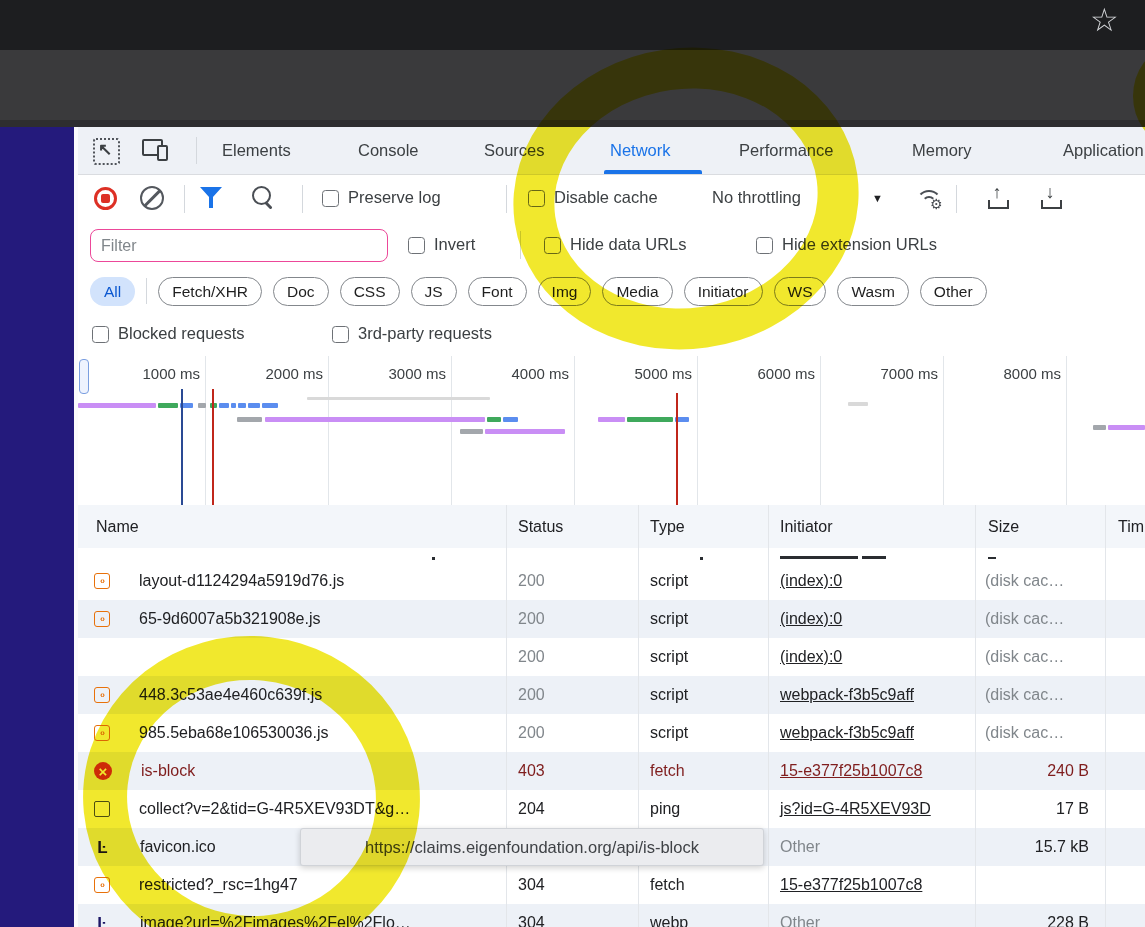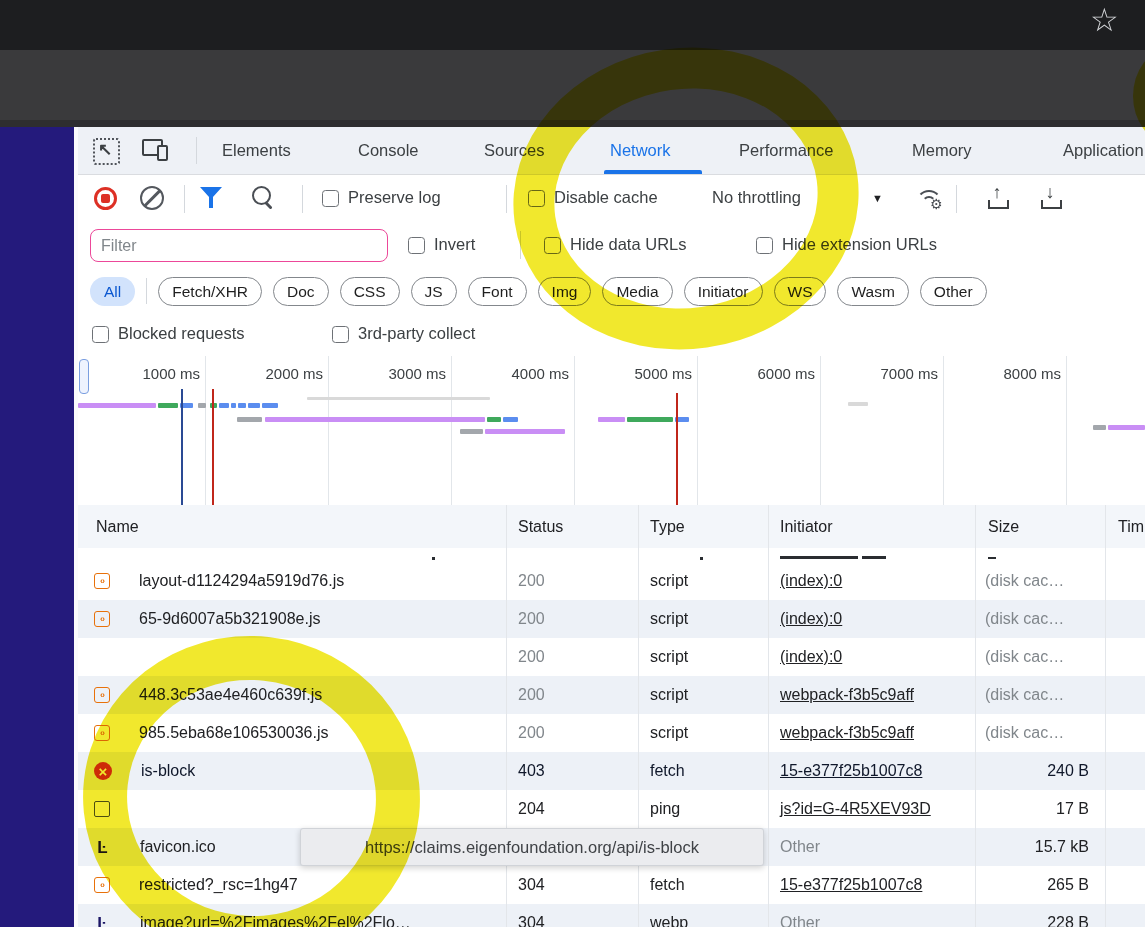--- a/index.html
+++ b/index.html
@@ -104,21 +104,21 @@
   .trow.alt{background:#edf1f7;}
   .cell{position:absolute;top:0;height:38px;line-height:38px;white-space:nowrap;overflow:hidden;gap:20px;}
   .c-name{left:0;width:428px;padding-left:16px;box-sizing:border-box;display:flex;align-items:center;}
   .c-status{left:428px;width:132px;padding-left:12px;box-sizing:border-box;}
   .c-type{left:560px;width:130px;padding-left:12px;box-sizing:border-box;}
   .c-init{left:690px;width:207px;padding-left:12px;box-sizing:border-box;}
   .c-size{left:897px;width:130px;text-align:right;padding-right:16px;box-sizing:border-box;}
   .c-size.szleft{text-align:left;padding-left:10px;}
   .muted{color:#80868b;}
   .lnk{text-decoration:underline;color:#202124;}
-  .trow.err, .trow.err .lnk, .trow.err .muted{color:#0f172a;}
+  .trow.err, .trow.err .lnk, .trow.err .muted{color:#7f1d1d;}
   .nm{overflow:hidden;white-space:nowrap;}
   .fi{display:inline-flex;align-items:center;justify-content:center;flex:0 0 auto;margin-right:9px;}
   .fi-script{width:14px;height:14px;border:1.8px solid #e8710a;border-radius:3px;}
   .fi-script::after{content:"‹›";color:#e8710a;font-size:9px;font-weight:bold;letter-spacing:-1px;}
   .fi-error{width:18px;height:18px;background:#d93025;border-radius:50%;}
   .fi-error::after{content:"×";color:#fff;font-size:15px;font-weight:bold;line-height:1;}
   .fi-doc{width:14px;height:14px;border:1.9px solid #50545a;border-radius:2px;}
   .fi-fav{width:17px;height:17px;}
   .fi-fav::after{content:"Ŀ";color:#1c1666;font-size:17px;font-weight:bold;line-height:1;}
 
@@ -271,21 +271,21 @@
       <span class="chip">Wasm</span>
       <span class="chip">Other</span>
       <span class="cb abs" style="left:968px;top:156px"></span>
       <span class="tlabel abs" style="left:994px;top:154px">Blocke</span>
     </div>
 
     <div class="cbrow">
       <span class="cb abs" style="left:14px;top:13px"></span>
       <span class="tlabel abs" style="left:40px;top:11px">Blocked requests</span>
       <span class="cb abs" style="left:254px;top:13px"></span>
-      <span class="tlabel abs" style="left:280px;top:11px">3rd-party collect</span>
+      <span class="tlabel abs" style="left:280px;top:11px">3rd-party requests</span>
     </div>
 
     <div class="timeline">
       <span class="grip"></span>
       <span class="tick" style="left:22px">1000 ms</span>
       <span class="tick" style="left:145px">2000 ms</span>
       <span class="tick" style="left:268px">3000 ms</span>
       <span class="tick" style="left:391px">4000 ms</span>
       <span class="tick" style="left:514px">5000 ms</span>
       <span class="tick" style="left:637px">6000 ms</span>
@@ -408,20 +408,21 @@
           </div>
         <div class="cell c-status">403</div>
         <div class="cell c-type">fetch</div>
         <div class="cell c-init"><span class="lnk">15-e377f25b1007c8</span></div>
         <div class="cell c-size">240 B</div>
       </div>
 
       <div class="trow" style="top:242px">
         <div class="cell c-name">
             <span class="fi fi-doc"></span>
+            <span class="nm">collect?v=2&amp;tid=G-4R5XEV93DT&amp;g…</span>
           </div>
         <div class="cell c-status">204</div>
         <div class="cell c-type">ping</div>
         <div class="cell c-init"><span class="lnk">js?id=G-4R5XEV93D</span></div>
         <div class="cell c-size">17 B</div>
       </div>
 
       <div class="trow alt" style="top:280px">
         <div class="cell c-name">
             <span class="fi fi-fav"></span>
@@ -434,21 +435,20 @@
       </div>
 
       <div class="trow" style="top:318px">
         <div class="cell c-name">
             <span class="fi fi-script"></span>
             <span class="nm">restricted?_rsc=1hg47</span>
           </div>
         <div class="cell c-status">304</div>
         <div class="cell c-type">fetch</div>
         <div class="cell c-init"><span class="lnk">15-e377f25b1007c8</span></div>
-        <div class="cell c-size">265 B</div>
       </div>
 
       <div class="trow alt" style="top:356px">
         <div class="cell c-name">
             <span class="fi fi-fav"></span>
             <span class="nm">image?url=%2Fimages%2Fel%2Flo…</span>
           </div>
         <div class="cell c-status">304</div>
         <div class="cell c-type">webp</div>
         <div class="cell c-init"><span class="muted">Other</span></div>

